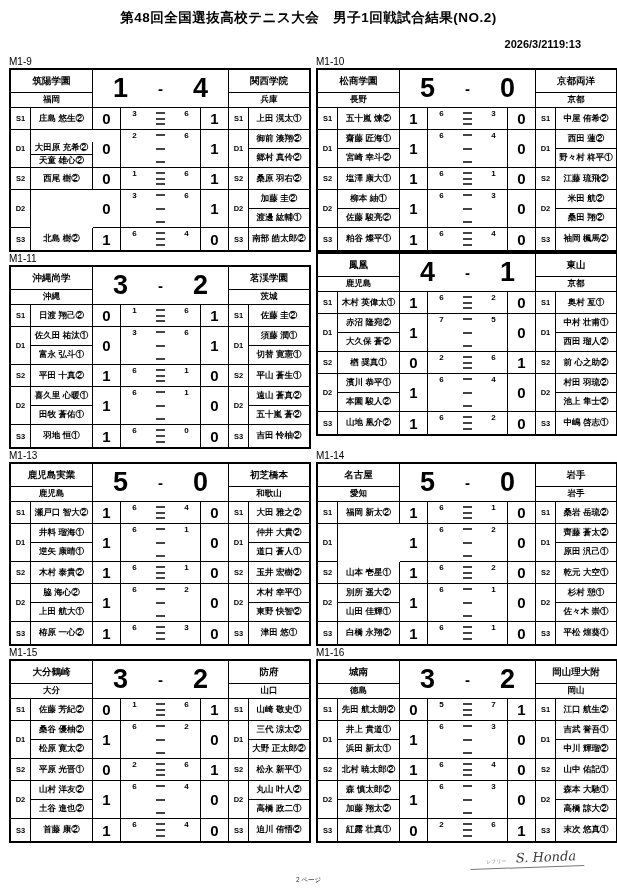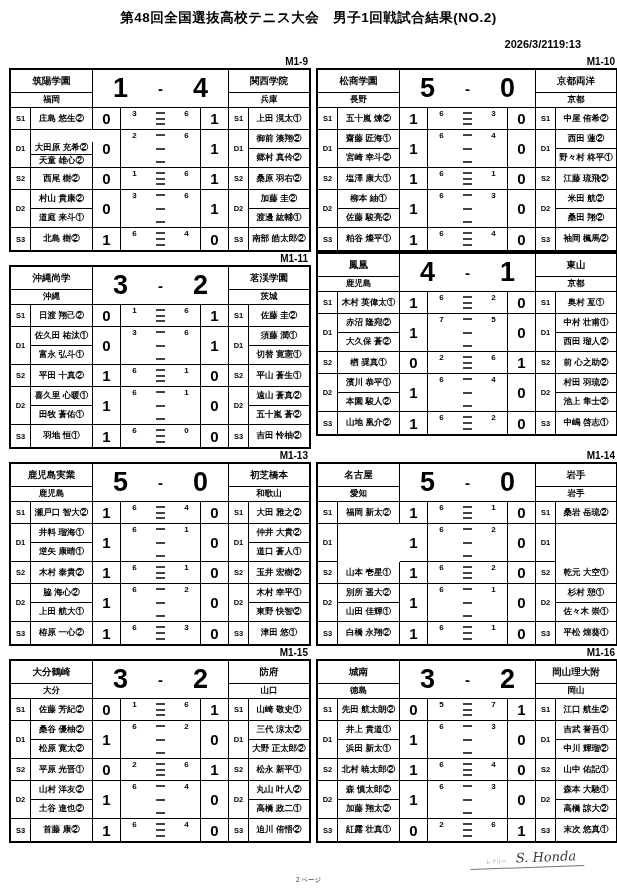--- a/index.html
+++ b/index.html
@@ -1,21 +1,21 @@
 <!DOCTYPE html>
 <html><head>
 <meta charset="utf-8">
 <style>
   html,body{margin:0;padding:0;background:#fff;}
   body{width:617px;height:892px;overflow:hidden;font-family:"Liberation Sans",sans-serif;color:#000;}
   .title{text-align:center;font-size:13.5px;font-weight:bold;padding-top:9px;letter-spacing:.5px;}
   .datetime{text-align:right;font-size:11px;font-weight:bold;padding:11px 36px 0 0;}
   .grid{display:grid;grid-template-columns:repeat(2,302px);column-gap:5px;padding-left:9px;margin-top:5px;}
   .match{width:302px;}
-  .mlabel{text-align:right;font-weight:bold;font-size:10px;height:13px;line-height:13px;padding-right:3px;}
+  .mlabel{font-weight:normal;font-size:10px;height:13px;line-height:13px;padding-right:3px;}
   .mtable{display:grid;grid-template-columns:20px 62px 28px 80px 28px 20px 60px;
           grid-template-rows:23px 15px 22px 38px 22px 38px 22px;
           border:2px solid #000;width:298px;background:#fff;}
   .cell{display:flex;align-items:center;justify-content:center;overflow:hidden;min-width:0;}
   .bR{border-right:1px solid #000;} .bB{border-bottom:1px solid #000;}
   .team{font-size:9.5px;font-weight:bold;}
   .pref{font-size:8.5px;font-weight:bold;}
   .scorehead{display:flex;align-items:center;}
   .scorehead .s{flex:0 0 56px;text-align:center;font-size:27px;font-weight:bold;line-height:1;}
   .scorehead .sep{flex:0 0 24px;text-align:center;font-size:15px;font-weight:bold;}
@@ -106,24 +106,20 @@
               <span class="dash"></span>
             </span>
             <span class="set">6</span>
           </div>
           <div class="cell big bR bB" style="grid-area: 5 / 5;">1</div>
           <div class="cell pos bR bB" style="grid-area: 5 / 6;">S2</div>
           <div class="cell names bB" style="grid-area: 5 / 7;">
             <div class="pname">桑原 羽右②</div>
           </div>
           <div class="cell pos bR bB" style="grid-area: 6 / 1;">D2</div>
-          <div class="cell names bR bB" style="grid-area: 6 / 2;">
-            <div class="pname split">村山 貴康②</div>
-            <div class="pname">道庭 来斗①</div>
-          </div>
           <div class="cell big bR bB" style="grid-area: 6 / 3;">0</div>
           <div class="cell mid bR bB" style="grid-area: 6 / 4;">
             <span class="set">3</span>
             <span class="dashcol">
               <span class="dash"></span>
               <span class="dash"></span>
               <span class="dash"></span>
             </span>
             <span class="set">6</span>
           </div>
@@ -642,20 +638,24 @@
             <span class="set">6</span>
             <span class="dashcol">
               <span class="dash"></span>
               <span class="dash"></span>
               <span class="dash"></span>
             </span>
             <span class="set">2</span>
           </div>
           <div class="cell big bR bB" style="grid-area: 4 / 5;">0</div>
           <div class="cell pos bR bB" style="grid-area: 4 / 6;">D1</div>
+          <div class="cell names bB" style="grid-area: 4 / 7;">
+            <div class="pname split">齊藤 蒼太②</div>
+            <div class="pname">原田 汎己①</div>
+          </div>
           <div class="cell pos bR bB" style="grid-area: 5 / 1;">S2</div>
           <div class="cell names bR bB" style="grid-area: 5 / 2;">
             <div class="pname">山本 壱星①</div>
           </div>
           <div class="cell big bR bB" style="grid-area: 5 / 3;">1</div>
           <div class="cell mid bR bB" style="grid-area: 5 / 4;">
             <span class="set">6</span>
             <span class="dashcol">
               <span class="dash"></span>
               <span class="dash"></span>

